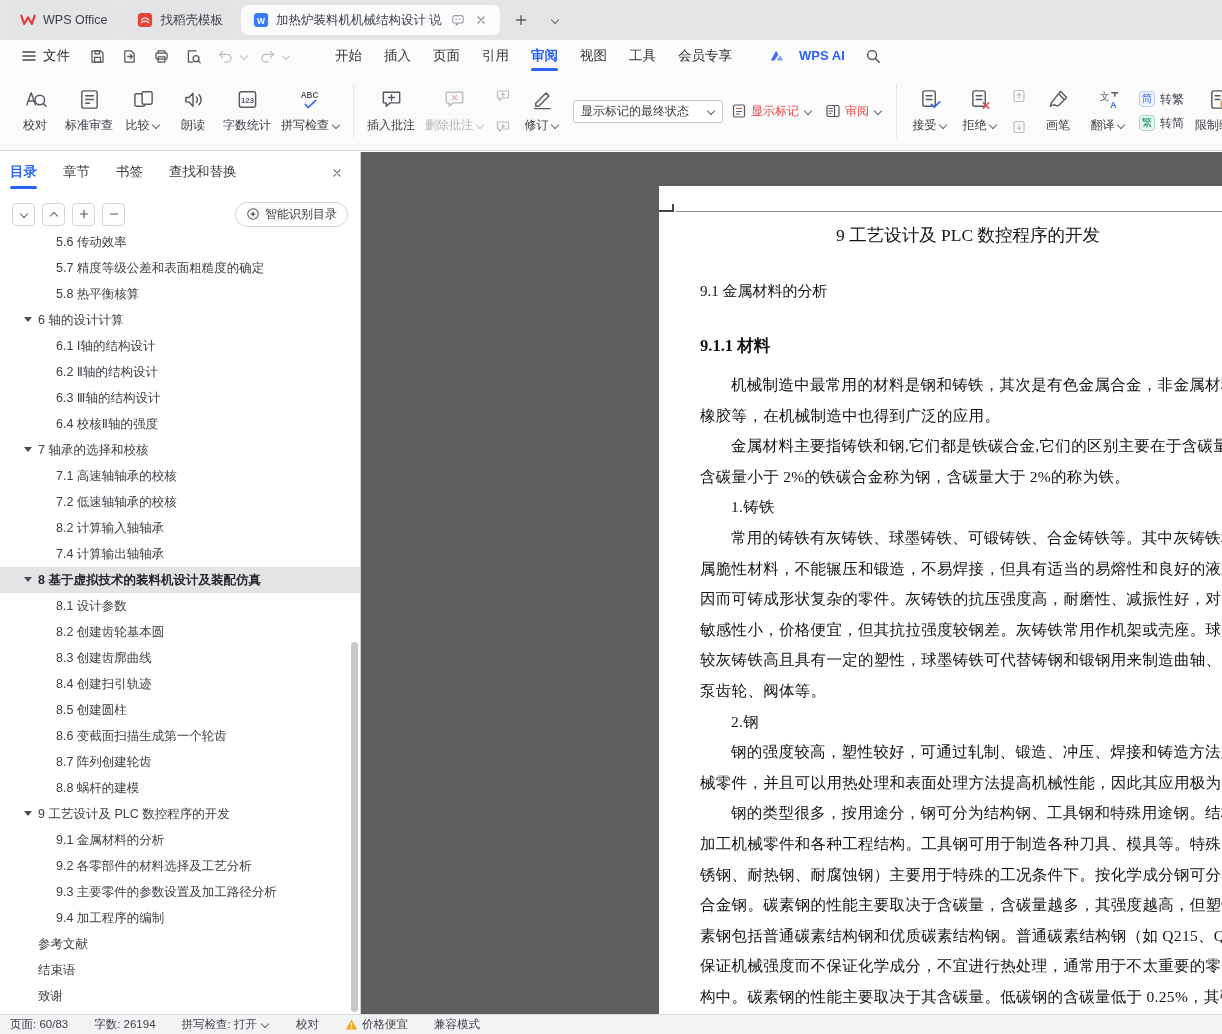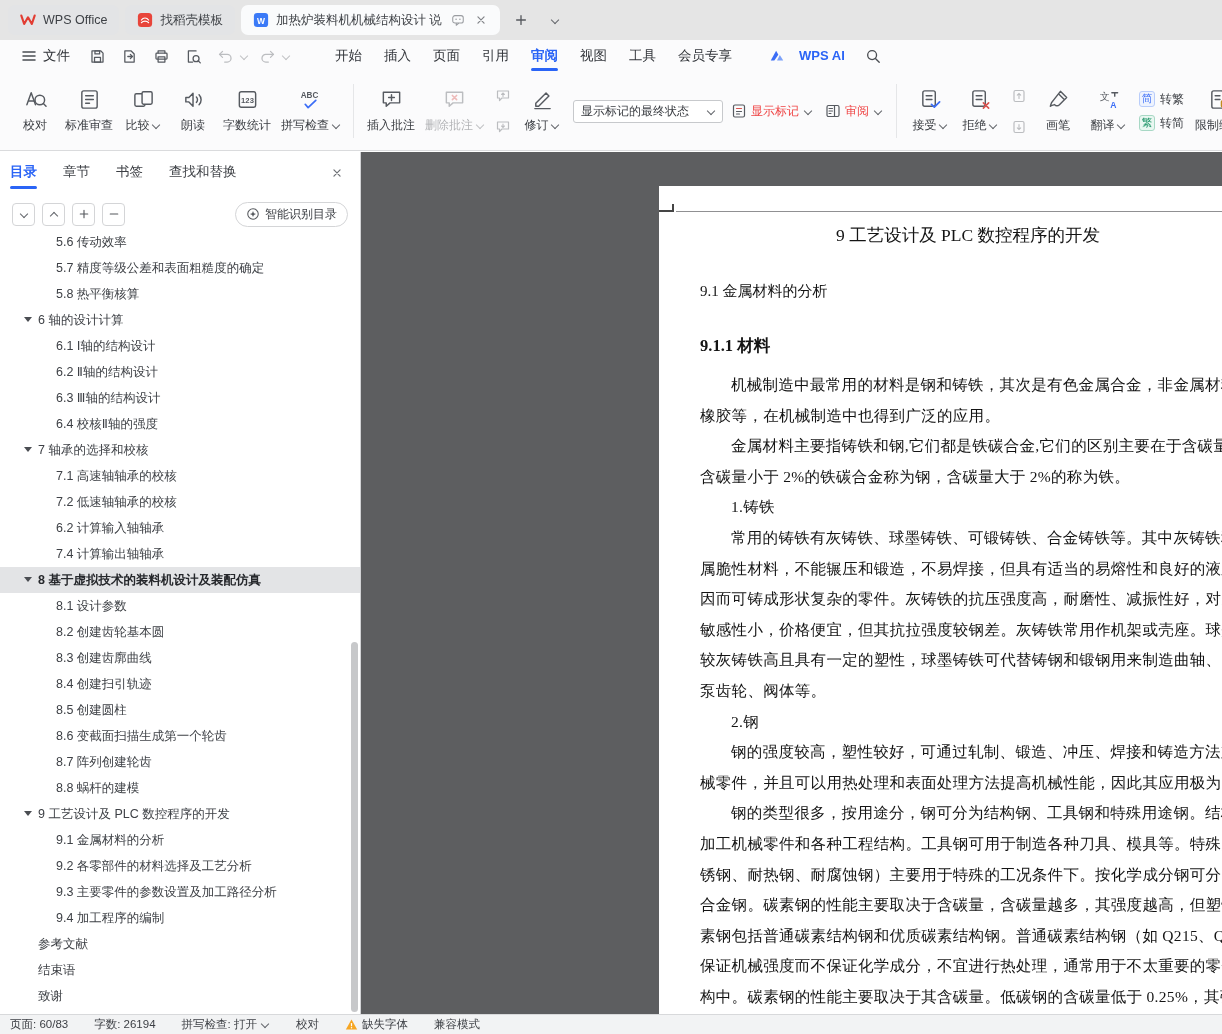--- a/index.html
+++ b/index.html
@@ -591,21 +591,21 @@
         <span class="arr"></span>
         <span>7  轴承的选择和校核</span>
       </div>
       <div class="toc-item lvl2">
         <span>7.1 高速轴轴承的校核</span>
       </div>
       <div class="toc-item lvl2">
         <span>7.2 低速轴轴承的校核</span>
       </div>
       <div class="toc-item lvl2">
-        <span>6.2 计算输入轴轴承</span>
+        <span>8.2 计算输入轴轴承</span>
       </div>
       <div class="toc-item lvl2">
         <span>7.4 计算输出轴轴承</span>
       </div>
       <div class="toc-item lvl1 selected">
         <span class="arr"></span>
         <span>8  基于虚拟技术的装料机设计及装配仿真</span>
       </div>
       <div class="toc-item lvl2">
         <span>8.1 设计参数</span>
@@ -702,16 +702,16 @@
   </div>
   <div class="st-item">校对</div>
   <div class="st-item">
     <span class="icn">
         <svg viewBox="0 0 16 16" width="13" height="13">
           <path d="M8 1.8L15 14H1z" fill="#f6a623"></path>
           <rect x="7.25" y="6" width="1.5" height="4.2" rx=".7" fill="#fff"></rect>
           <circle cx="8" cy="11.9" r=".9" fill="#fff"></circle>
         </svg>
       </span>
-    <span>缺失字体</span>
+    <span>价格便宜</span>
   </div>
   <div class="st-item">兼容模式</div>
 </div>
 
 </body></html>

